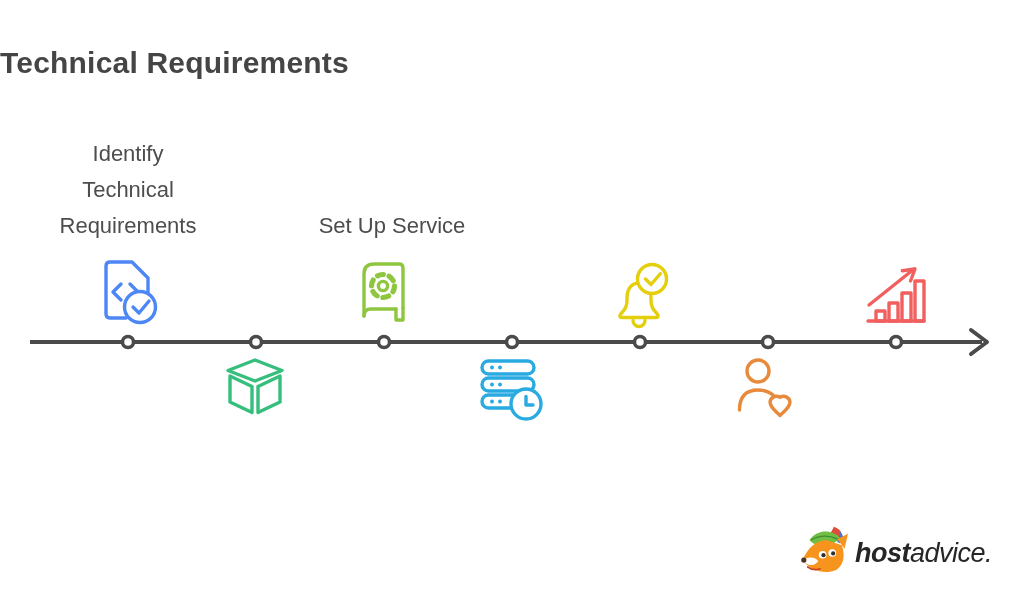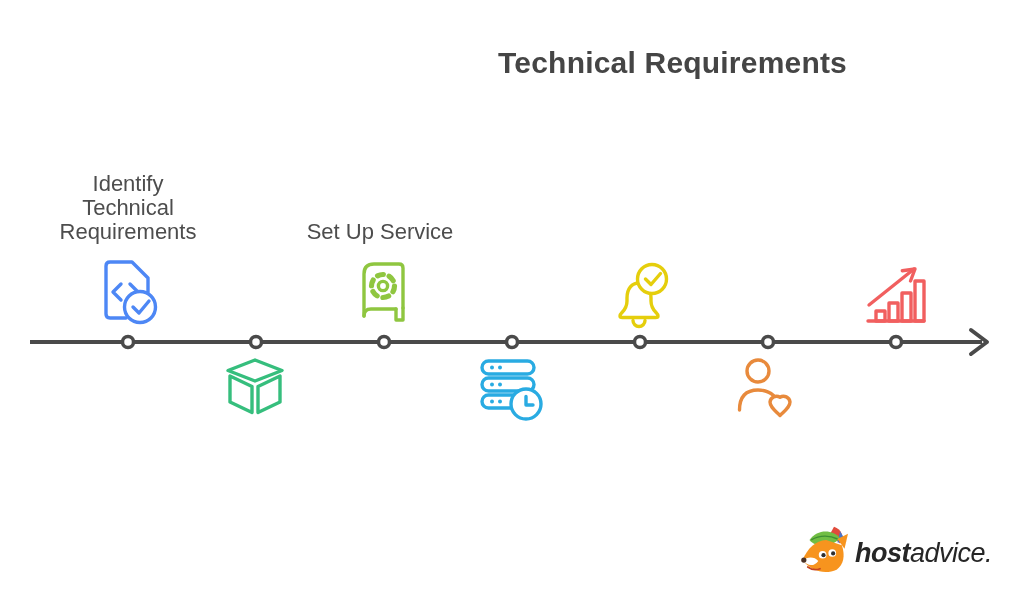--- a/index.html
+++ b/index.html
@@ -1,26 +1,26 @@
 <!DOCTYPE html>
 <html><head>
 <meta charset="utf-8">
 <style>
   html,body { margin:0; padding:0; background:#ffffff; }
   #canvas {
     position:relative; width:1024px; height:602px; background:#ffffff;
     font-family:"Liberation Sans", sans-serif; overflow:hidden;
   }
   .title {
-    position:absolute; top:46px; left:0; width:831px; text-align:right;
-    font-size:30px; font-weight:bold; color:#454545; letter-spacing:0.2px;padding-left:16px;
+    position:absolute; top:46px; left:0; width:831px; text-align:left;
+    font-size:30px; font-weight:bold; color:#454545; letter-spacing:0.2px;
   }
   .ms-label {
     position:absolute; width:200px; text-align:center;
-    font-size:22px; line-height:24px; color:#4d4d4d; white-space:pre-line;
+    font-size:22px; line-height:36px; color:#4d4d4d; white-space:pre-line;
   }
   .ms-label.above { bottom:358px; }
   .icon { position:absolute; }
   .icon .st  { stroke:var(--c); fill:none; stroke-width:3.4; stroke-linecap:round; stroke-linejoin:round; }
   .icon .stw { stroke:var(--c); fill:#ffffff; stroke-width:3.4; stroke-linecap:round; stroke-linejoin:round; }
   .icon .dot { fill:var(--c); stroke:none; }
   .icon .thick { stroke-width:5.2; }
   .tl-line { stroke:#4a4a4a; stroke-width:4; }
   .tl-arrow { stroke:#4a4a4a; stroke-width:4; fill:none; stroke-linecap:round; stroke-linejoin:round; }
   .tl-node { fill:#ffffff; stroke:#4a4a4a; stroke-width:3.5; }
@@ -60,21 +60,21 @@
     <circle class="stw" cx="47" cy="53" r="15.5"></circle>
     <path class="st" d="M40 53 L46 59 L56 47"></path>
   </svg>
 
   <svg class="icon" style="left: 221px; top: 357px; --c: #36BE7D;" width="68" height="66" viewBox="0 0 68 66">
     <path class="st" d="M34 3 L61 13.5 L34 24 L7 13.5 Z"></path>
     <path class="st" d="M9 19 V45 L31 55.5 V29.5 Z"></path>
     <path class="st" d="M59 19 V45 L37 55.5 V29.5 Z"></path>
   </svg>
 
-  <div class="ms-label above" style="left:280px;">Set Up Service</div>
+  <div class="ms-label above" style="left:292px;">Set Up Service</div>
   <svg class="icon" style="left: 354px; top: 259px; --c: #8FC640;" width="58" height="66" viewBox="0 0 58 66">
     <path class="st" d="M10 57 V15 Q10 5 20 5 H45 Q49 5 49 9 V49"></path>
     <path class="st" d="M10 57 Q10 50 17 50 H42"></path>
     <path class="st" d="M42 50 V61 H49 V49"></path>
     <circle class="st thick" cx="29" cy="27" r="11.5" stroke-dasharray="6 6.05"></circle>
     <circle class="st" cx="29" cy="27" r="4.6"></circle>
   </svg>
 
   <svg class="icon" style="left: 476px; top: 357px; --c: #29ABE2;" width="68" height="65" viewBox="0 0 68 65">
     <rect class="st" x="6" y="4" width="52" height="13" rx="6.5"></rect>

